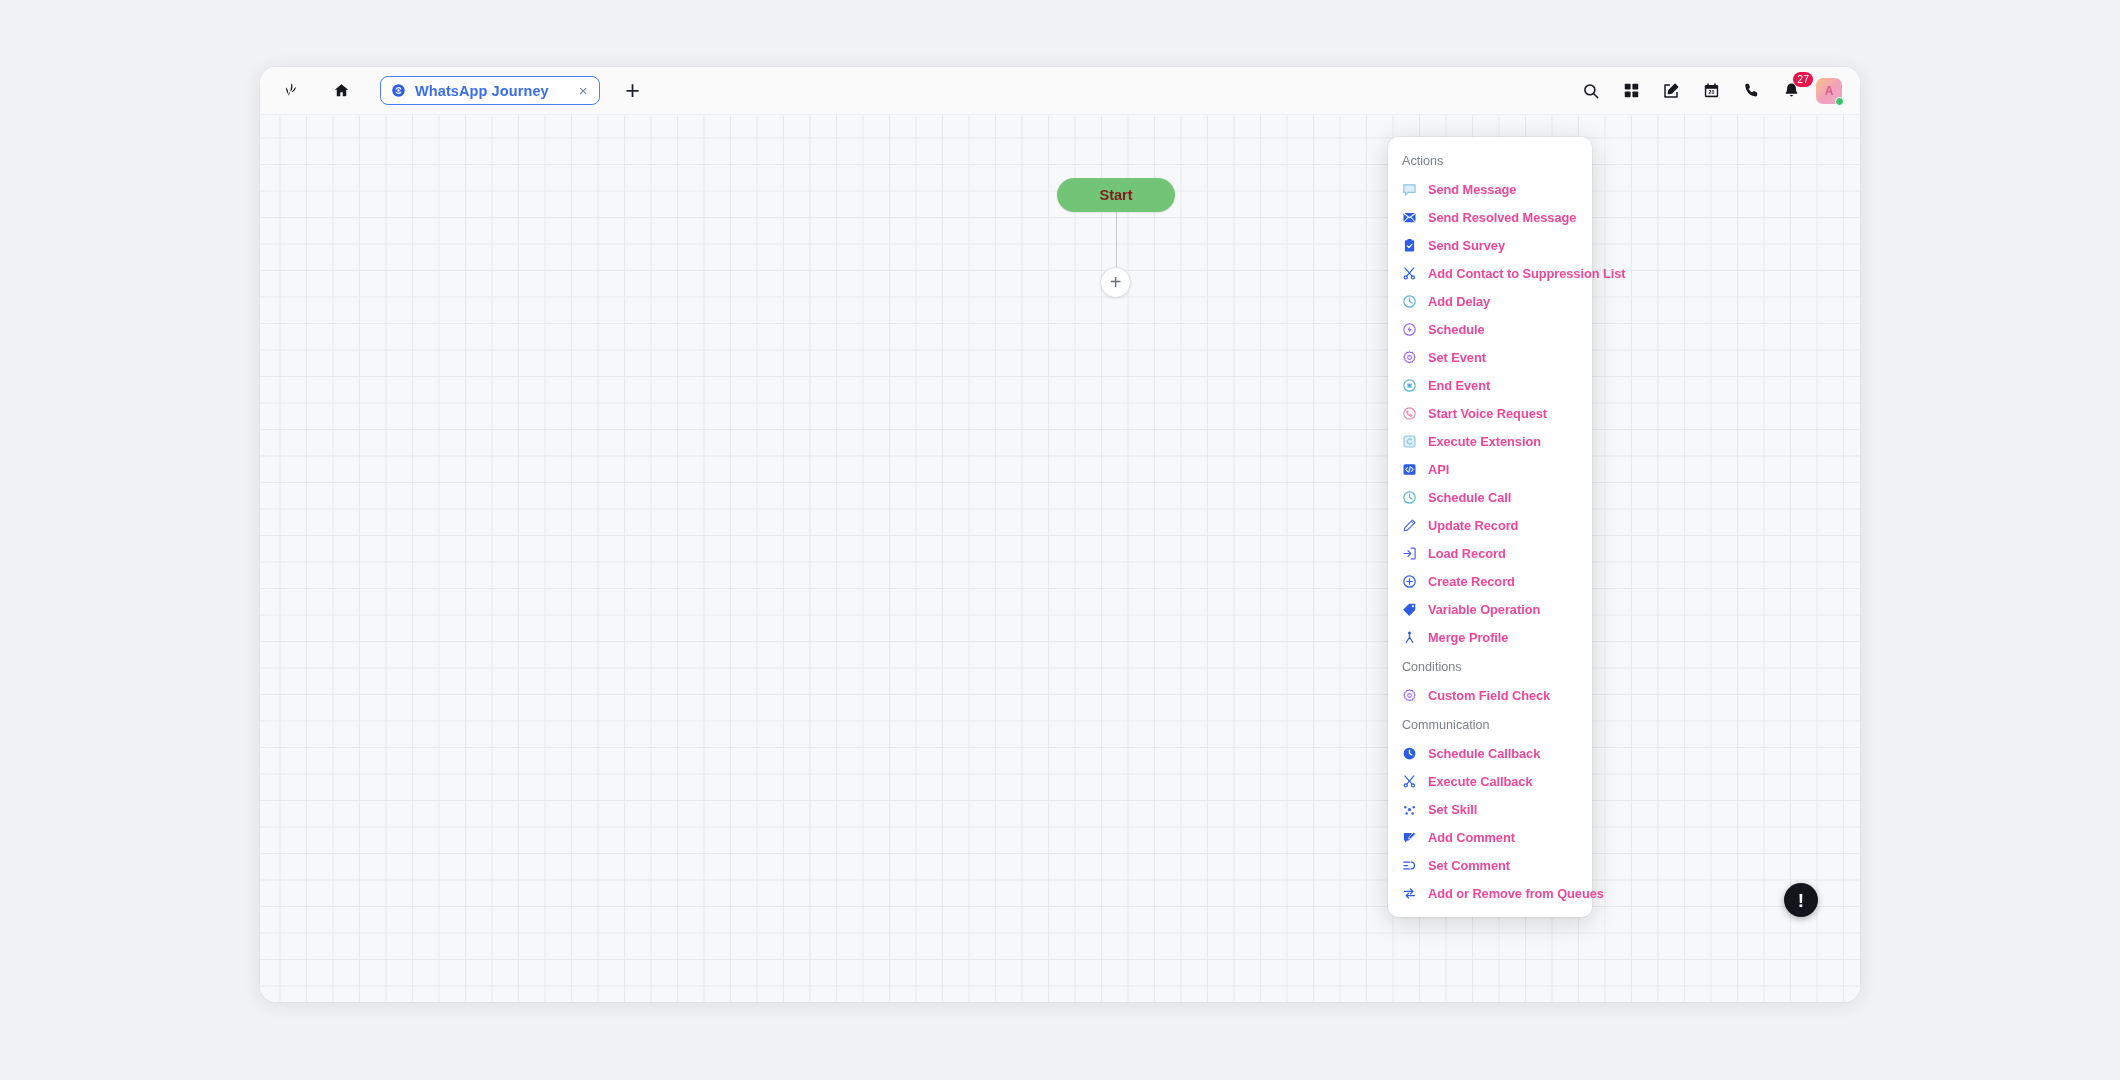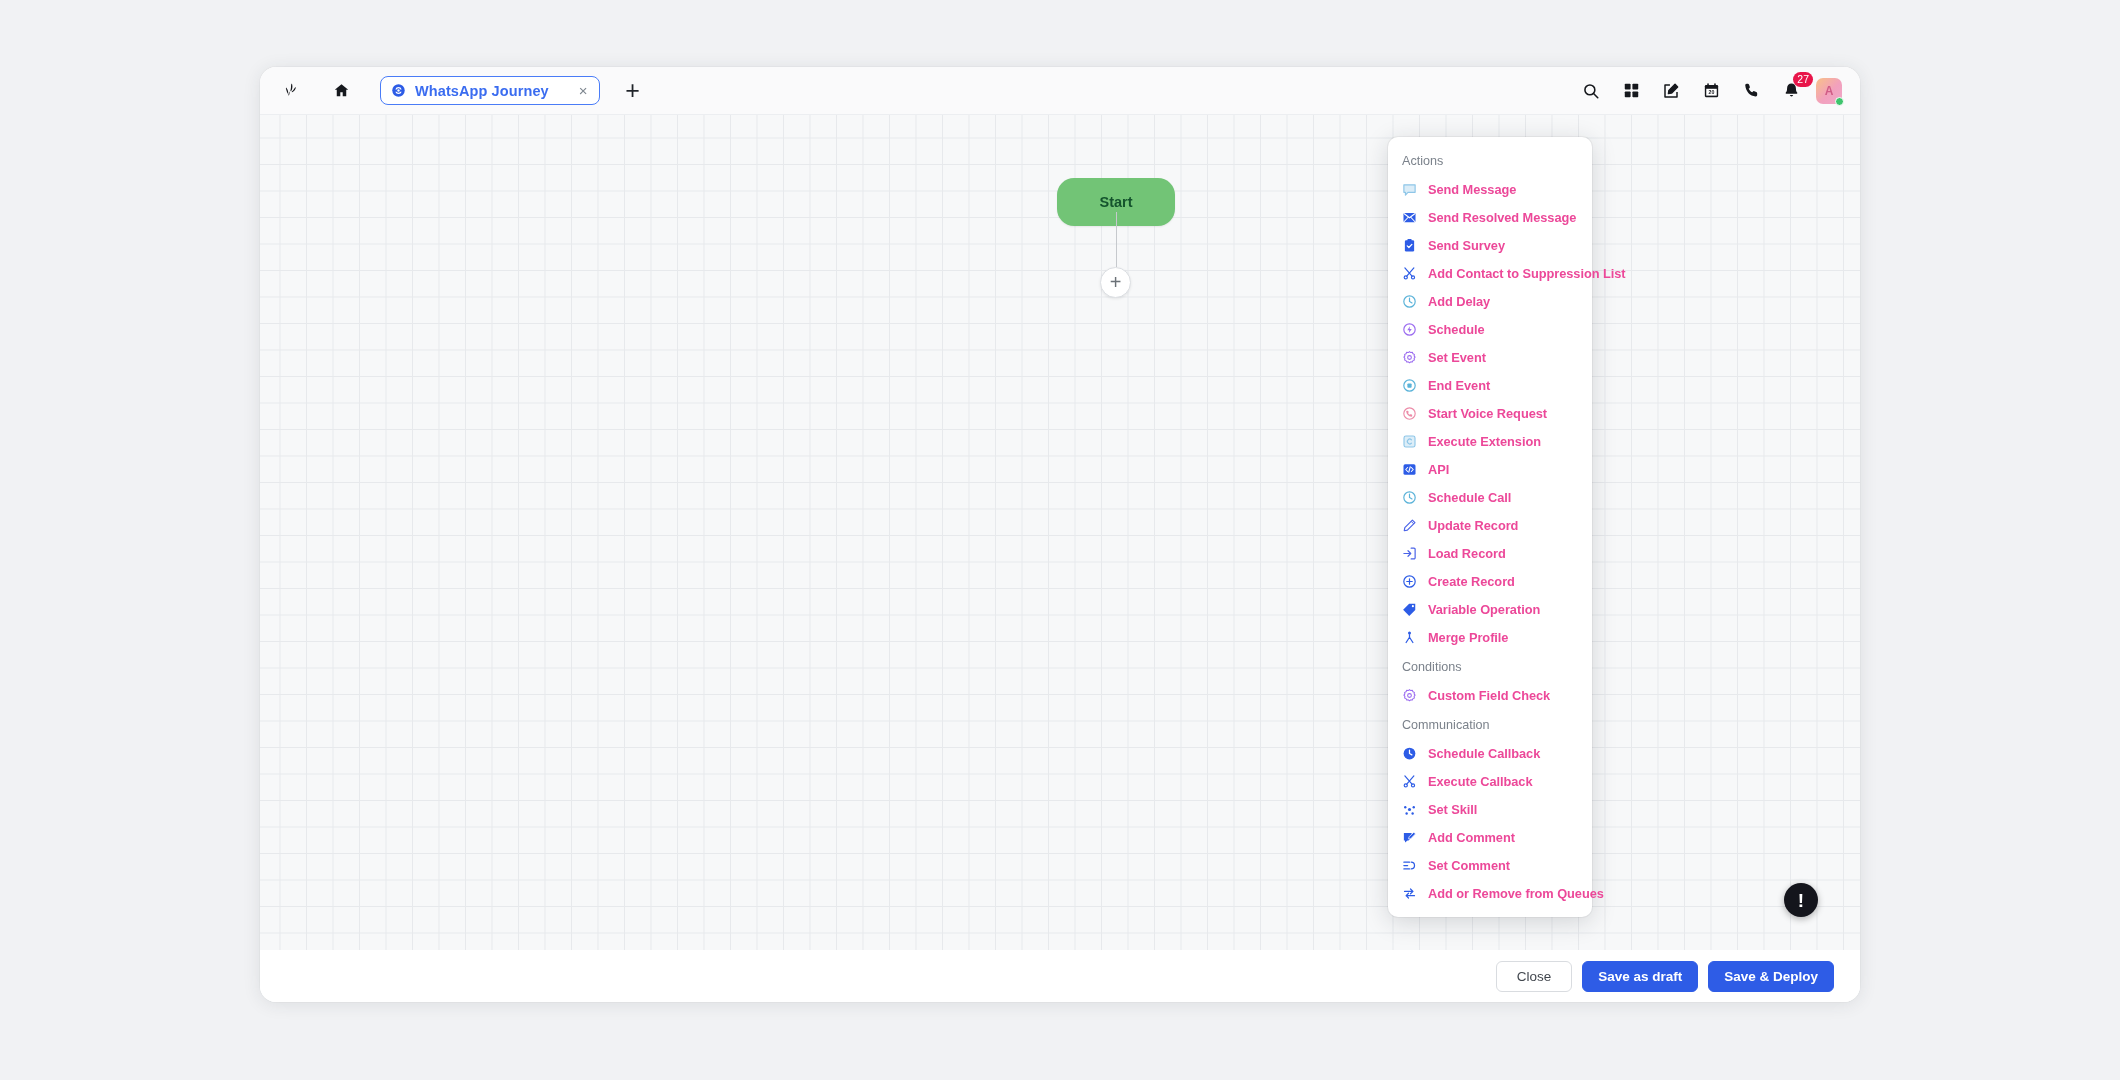--- a/index.html
+++ b/index.html
@@ -87,25 +87,25 @@
     background-color: #f7f8f9;
     background-image:
       linear-gradient(to right, #e7e9ec 1px, transparent 1px),
       linear-gradient(to bottom, #e7e9ec 1px, transparent 1px);
     background-size: 26.5px 26.5px;
     background-position: -7px -4px;
     overflow: hidden;
   }
   #start-node {
     position: absolute; left: 797px; top: 63px;
-    width: 118px; height: 48px;
+    width: 118px; height: 34px;
     background: #72c476;
     border-radius: 17px;
     display: flex; align-items: center; justify-content: center;
-    color: #14532d; font-size: 14.5px; font-weight: 700;
+    color: #7f1d1d; font-size: 14.5px; font-weight: 700;
     cursor: pointer;
     box-shadow: 0 1px 2px rgba(0,0,0,.07);
   }
   #start-connector {
     position: absolute; left: 855.5px; top: 97px;
     width: 1.5px; height: 55px; background: #c6c9cd;
   }
   #add-node-button {
     position: absolute; left: 840px; top: 152px;
     width: 31px; height: 31px; border-radius: 50%;
@@ -264,25 +264,20 @@
     <div id="start-node">Start</div>
     <div id="start-connector"></div>
     <div id="add-node-button">
       <span>+</span>
     </div>
     <div id="alert-fab">
       <span>!</span>
     </div>
   </div>
 
-  <div id="footer">
-    <div class="btn btn-secondary">Close</div>
-    <div class="btn btn-primary">Save as draft</div>
-    <div class="btn btn-primary">Save &amp; Deploy</div>
-  </div>
 
   <div id="actions-menu">
       <div class="menu-section-title">Actions</div>
       <div class="menu-item">
         <span style="display: flex; flex: 0 0 auto;">
           <svg class="mi-icon" viewBox="0 0 24 24">
             <path d="M3 4.5h18v12H9.5L5.5 21v-4.5H3z" fill="#8ec6e8" fill-opacity=".32" stroke="#8ec6e8" stroke-width="1.9" stroke-linejoin="round"></path>
           </svg>
         </span>
         <span class="menu-item-label">Send Message</span>

